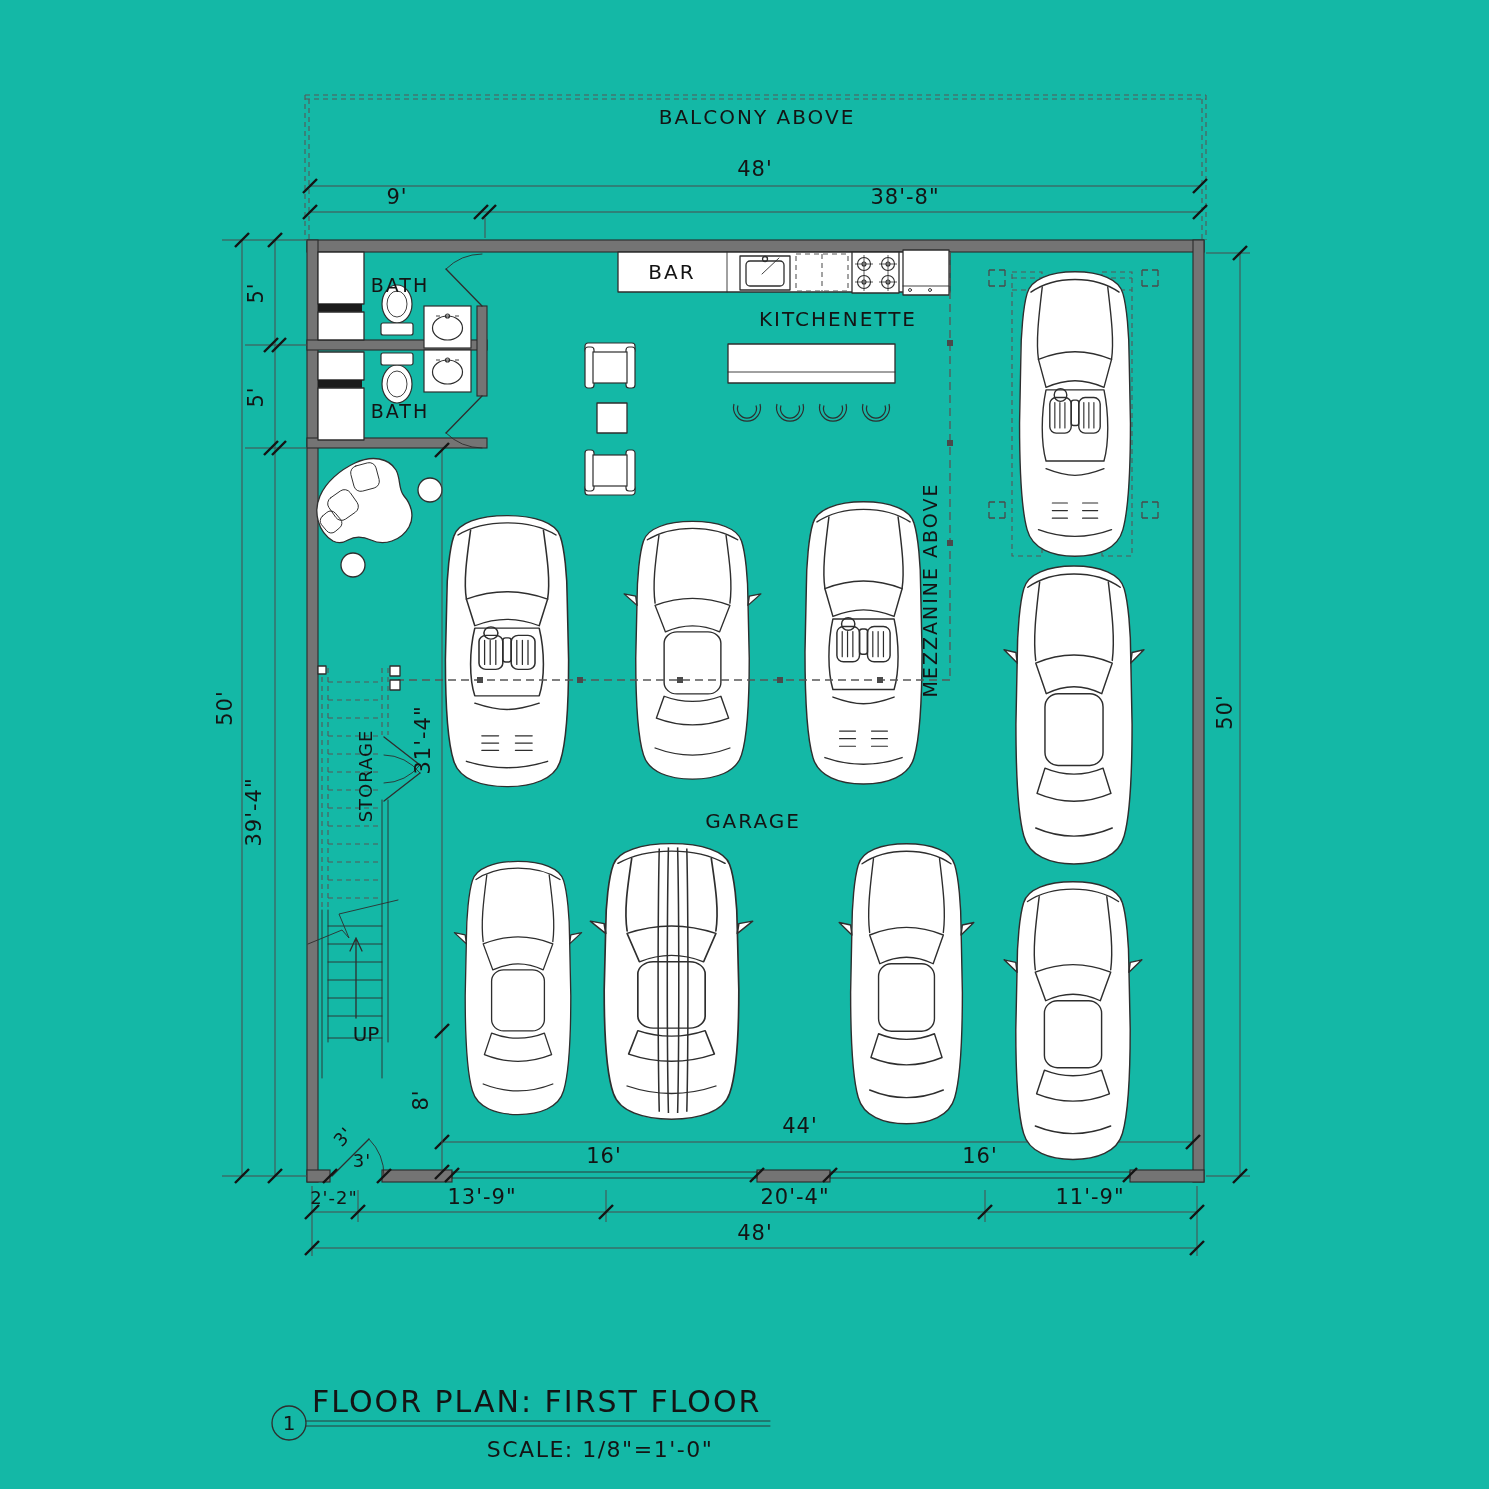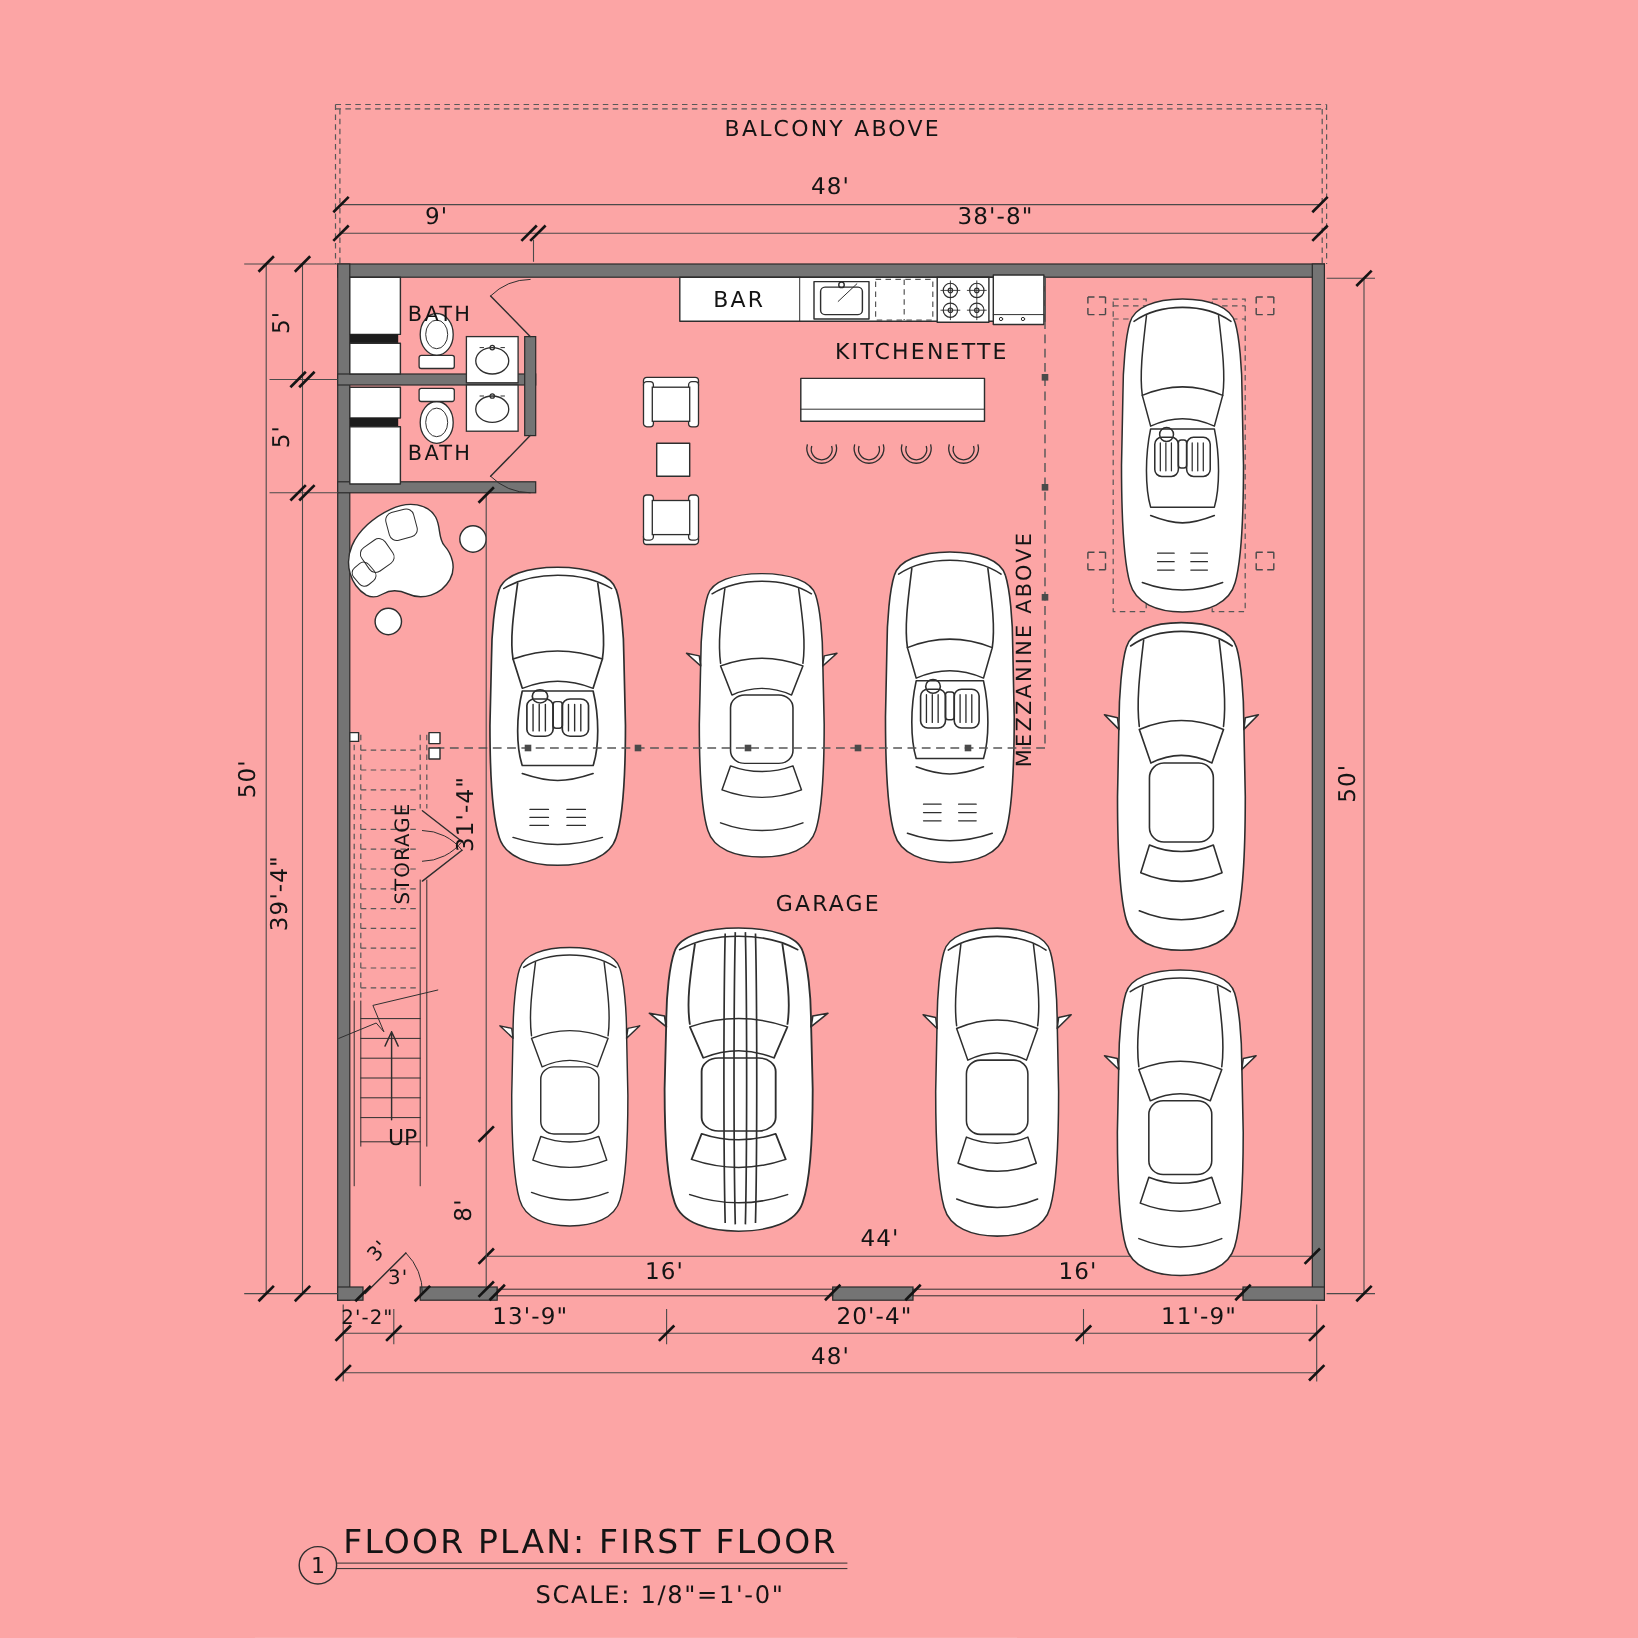--- a/index.html
+++ b/index.html
@@ -1,16 +1,16 @@
 <!DOCTYPE html>
 <html><head>
 <meta charset="utf-8">
 <style>
   html,body{margin:0;padding:0;background:#ffffff;}
-  .canvas{position:relative;width:1489px;height:1489px;background:#fca5a5;overflow:hidden;}
+  .canvas{position:relative;width:1489px;height:1489px;background:#14b8a6;overflow:hidden;}
   svg{display:block;}
   .s  {stroke:#2e2e2e;fill:none;stroke-width:1.3;stroke-linecap:round;stroke-linejoin:round;}
   .sf {stroke:#2e2e2e;fill:#ffffff;stroke-width:1.3;stroke-linejoin:round;}
   .thin{stroke-width:0.9;}
   .wall{fill:#747474;stroke:#2b2b2b;stroke-width:1.1;}
   .blk{fill:#1c1c1c;stroke:none;}
   .dim{stroke:#4a4a4a;stroke-width:1;fill:none;}
   .dash{stroke:#575757;stroke-width:1.3;fill:none;stroke-dasharray:8,5;}
   .dashf{stroke:#575757;stroke-width:1.1;fill:none;stroke-dasharray:5,4;}
   .node{fill:#4a4a4a;stroke:none;}

